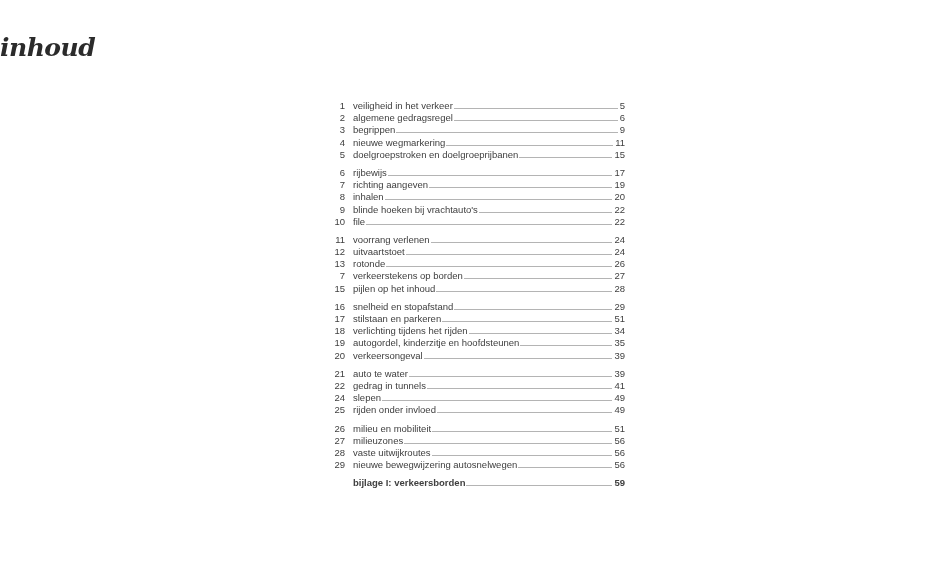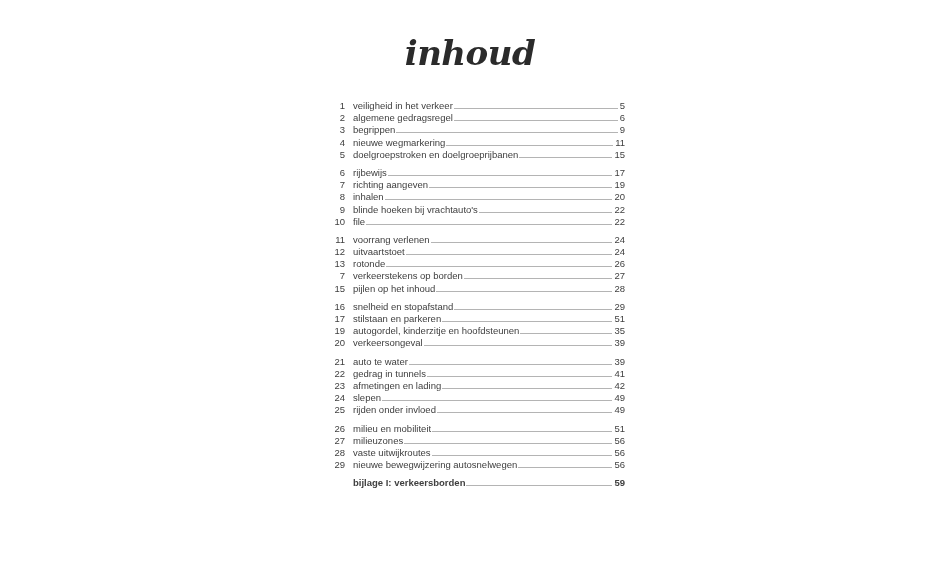--- a/index.html
+++ b/index.html
@@ -14,25 +14,24 @@
     background: #ffffff;
     overflow: hidden;
     font-family: "Liberation Sans", sans-serif;
     color: #404040;
   }
   .doc-title {
     position: absolute;
     top: 33px;
     left: 0;
     width: 940px;
-    text-align: center;
     font-family: "DejaVu Serif", serif;
     font-style: italic;
     font-weight: 700;
-    font-size: 34px;
+    font-size: 25px;
     letter-spacing: -0.5px;
     color: #2b2b2b;
     margin: 0;
   }
   .toc {
     position: absolute;
     top: 100px;
     left: 333px;
     width: 292px;
   }
@@ -187,20 +186,26 @@
             <span class="toc-leader"></span>
             <span class="toc-page">29</span>
           </div>
           <div class="toc-row">
             <span class="toc-num">17</span>
             <span class="toc-entry-title">stilstaan en parkeren</span>
             <span class="toc-leader"></span>
             <span class="toc-page">51</span>
           </div>
           <div class="toc-row">
+            <span class="toc-num">18</span>
+            <span class="toc-entry-title">verlichting tijdens het rijden</span>
+            <span class="toc-leader"></span>
+            <span class="toc-page">34</span>
+          </div>
+          <div class="toc-row">
             <span class="toc-num">19</span>
             <span class="toc-entry-title">autogordel, kinderzitje en hoofdsteunen</span>
             <span class="toc-leader"></span>
             <span class="toc-page">35</span>
           </div>
           <div class="toc-row">
             <span class="toc-num">20</span>
             <span class="toc-entry-title">verkeersongeval</span>
             <span class="toc-leader"></span>
             <span class="toc-page">39</span>
@@ -211,26 +216,20 @@
             <span class="toc-num">21</span>
             <span class="toc-entry-title">auto te water</span>
             <span class="toc-leader"></span>
             <span class="toc-page">39</span>
           </div>
           <div class="toc-row">
             <span class="toc-num">22</span>
             <span class="toc-entry-title">gedrag in tunnels</span>
             <span class="toc-leader"></span>
             <span class="toc-page">41</span>
-          </div>
-          <div class="toc-row">
-            <span class="toc-num">23</span>
-            <span class="toc-entry-title">afmetingen en lading</span>
-            <span class="toc-leader"></span>
-            <span class="toc-page">42</span>
           </div>
           <div class="toc-row">
             <span class="toc-num">24</span>
             <span class="toc-entry-title">slepen</span>
             <span class="toc-leader"></span>
             <span class="toc-page">49</span>
           </div>
           <div class="toc-row">
             <span class="toc-num">25</span>
             <span class="toc-entry-title">rijden onder invloed</span>

